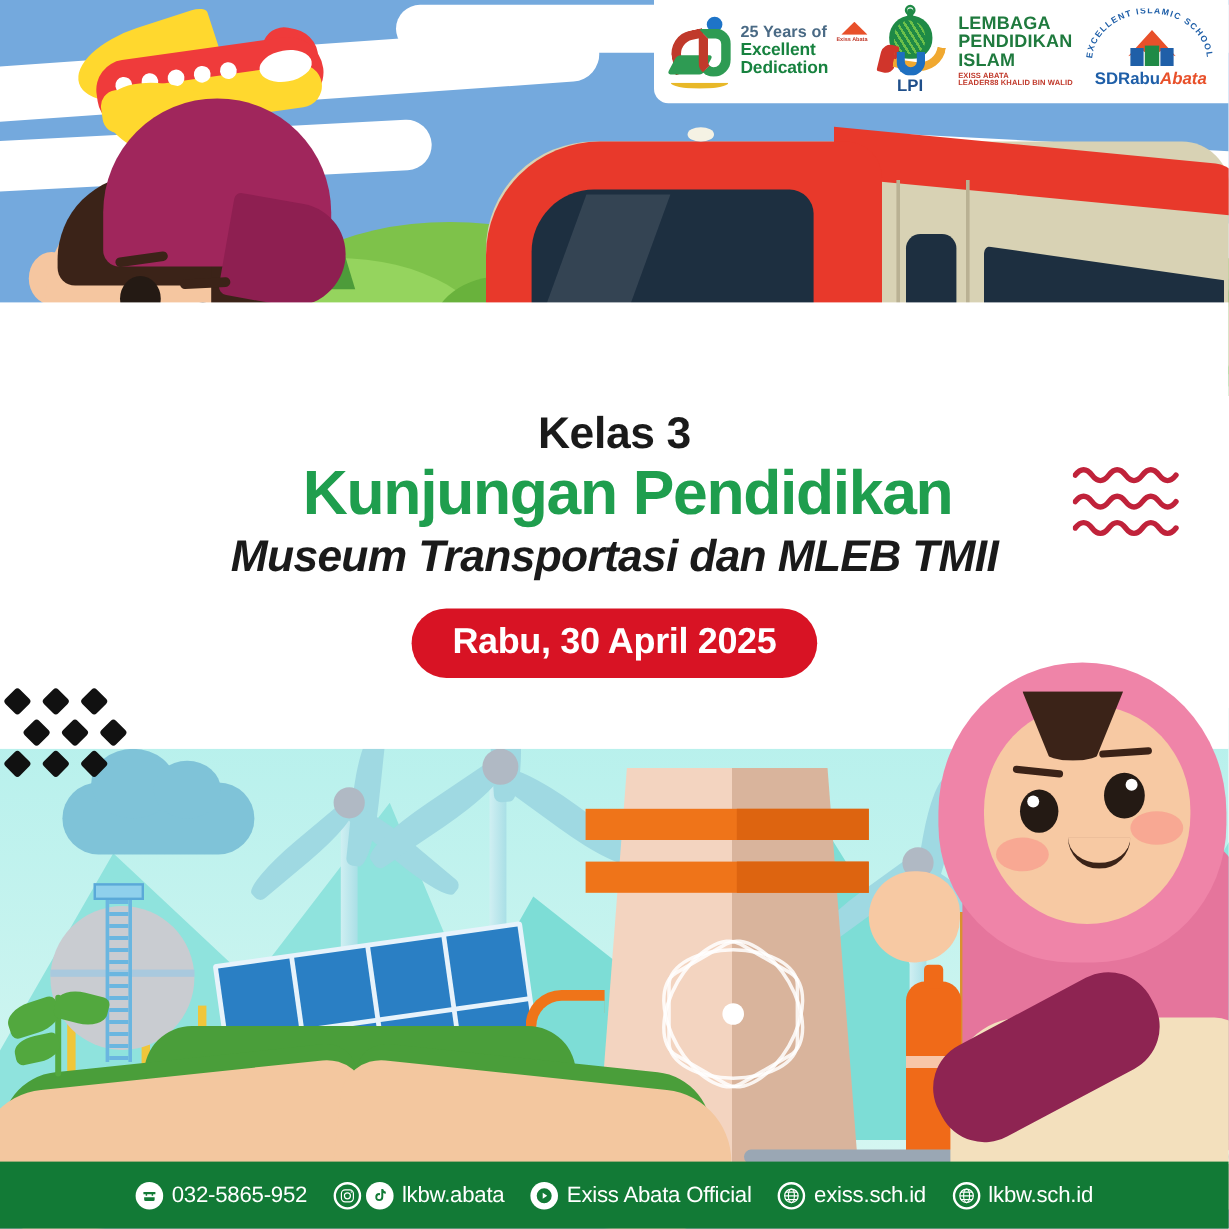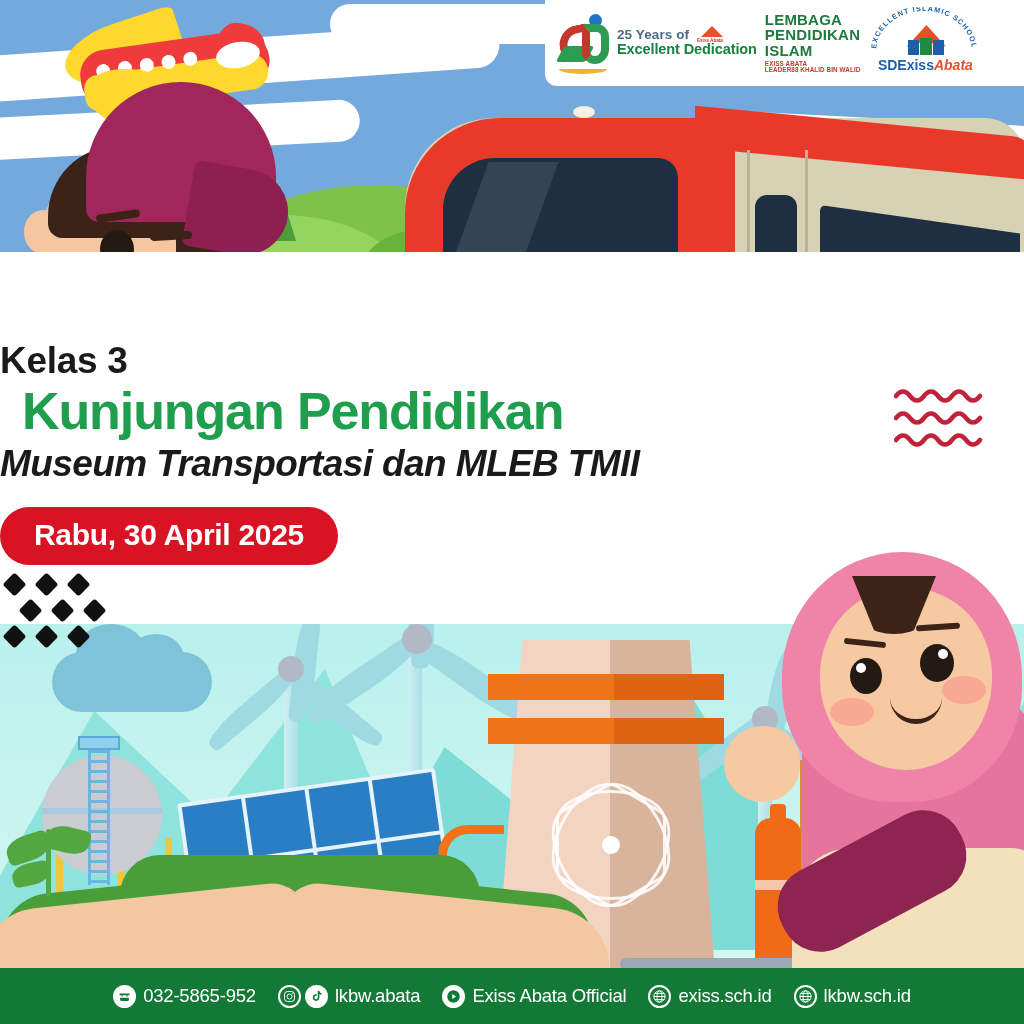--- a/index.html
+++ b/index.html
@@ -289,21 +289,21 @@
       clip-path:polygon(50% 0,100% 100%,72% 76%,50% 100%,28% 76%,0 100%); }
   .sd-house { position:absolute; left:40px; top:33px; width:36px; height:16px; }
   .sd-h1 { position:absolute; left:0; top:0; width:11px; height:15px; background:#1f5fa8; }
   .sd-h2 { position:absolute; left:12px; top:-2px; width:12px; height:17px; background:#1f8a46; }
   .sd-h3 { position:absolute; left:25px; top:0; width:11px; height:15px; background:#1f5fa8; }
   .sd-name { position:absolute; left:2px; top:50px; width:110px; text-align:center;
       font-size:14px; font-weight:bold; color:#1f5fa8; white-space:nowrap; }
   .sd-abata { color:#e8502a; font-style:italic; }
 
   
-  .title-block { position:absolute; left:0; top:340px; width:1024px; z-index:12; }
+  .title-block { position:absolute; left:0; top:340px; width:1024px; text-align:center; z-index:12; }
   .t-kelas { font-size:37px; font-weight:bold; color:#1a1a1a; letter-spacing:-.3px; }
   .t-main { font-size:52px; font-weight:bold; color:#1f9e4e; letter-spacing:-1.1px; margin-top:2px; line-height:1.05;margin-left:22px; }
   .t-sub { font-size:37px; font-weight:bold; font-style:italic; color:#1a1a1a; letter-spacing:-.6px; margin-top:4px; }
   .date-badge { display:inline-block; margin-top:22px; background:#d81324; color:#fff;
       font-size:30px; font-weight:bold; padding:11px 34px 13px; border-radius:34px; letter-spacing:-.3px; }
 
   
   .footer { position:absolute; left:0; bottom:0; width:1024px; height:56px; background:#127a36;
       display:flex; align-items:center; justify-content:center; gap:0; z-index:30; }
   .f-item { display:flex; align-items:center; gap:7px; color:#ffffff; font-size:18.5px;
@@ -554,20 +554,32 @@
           <div class="mini-roof"></div>
           <div class="mini-txt">Exiss Abata</div>
         </div>
         <div class="logo-25-txt">
           <div class="l25-top">25 Years of</div>
           <div class="l25-bot">Excellent Dedication</div>
         </div>
       </div>
     </div>
 
+    <div class="logo-lpi">
+      <div class="lpi-mark">
+        <div class="lpi-finial-dot"></div>
+        <div class="lpi-finial"></div>
+        <div class="lpi-dome"></div>
+        <div class="lpi-dome-i"></div>
+        <div class="lpi-red"></div>
+        <div class="lpi-yellow"></div>
+        <div class="lpi-blue"></div>
+      </div>
+      <div class="lpi-label">LPI</div>
+    </div>
 
     <div class="logo-lembaga">
       <div class="lb-line">LEMBAGA</div>
       <div class="lb-line">PENDIDIKAN</div>
       <div class="lb-line">ISLAM</div>
       <div class="lb-sub1">EXISS ABATA</div>
       <div class="lb-sub2">LEADER88 KHALID BIN WALID</div>
     </div>
 
     <div class="logo-sd">
@@ -579,21 +591,21 @@
           <textPath href="#arcp" startOffset="50%" text-anchor="middle">EXCELLENT ISLAMIC SCHOOL</textPath>
         </text>
       </svg>
       <div class="sd-roof"></div>
       <div class="sd-house">
         <div class="sd-h1"></div>
           <div class="sd-h2"></div>
           <div class="sd-h3"></div>
       </div>
       <div class="sd-name">
-        <span>SD</span><span>Exiss</span><span class="sd-abata">Abata</span>
+        <span>SD</span><span>Rabu</span><span class="sd-abata">Abata</span>
       </div>
     </div>
   </div>
 
   <div class="title-block">
     <div class="t-kelas">Kelas 3</div>
     <div class="t-main">Kunjungan Pendidikan</div>
     <div class="t-sub">Museum Transportasi dan MLEB TMII</div>
     <div><span class="date-badge">Rabu, 30 April 2025</span></div>
   </div>

